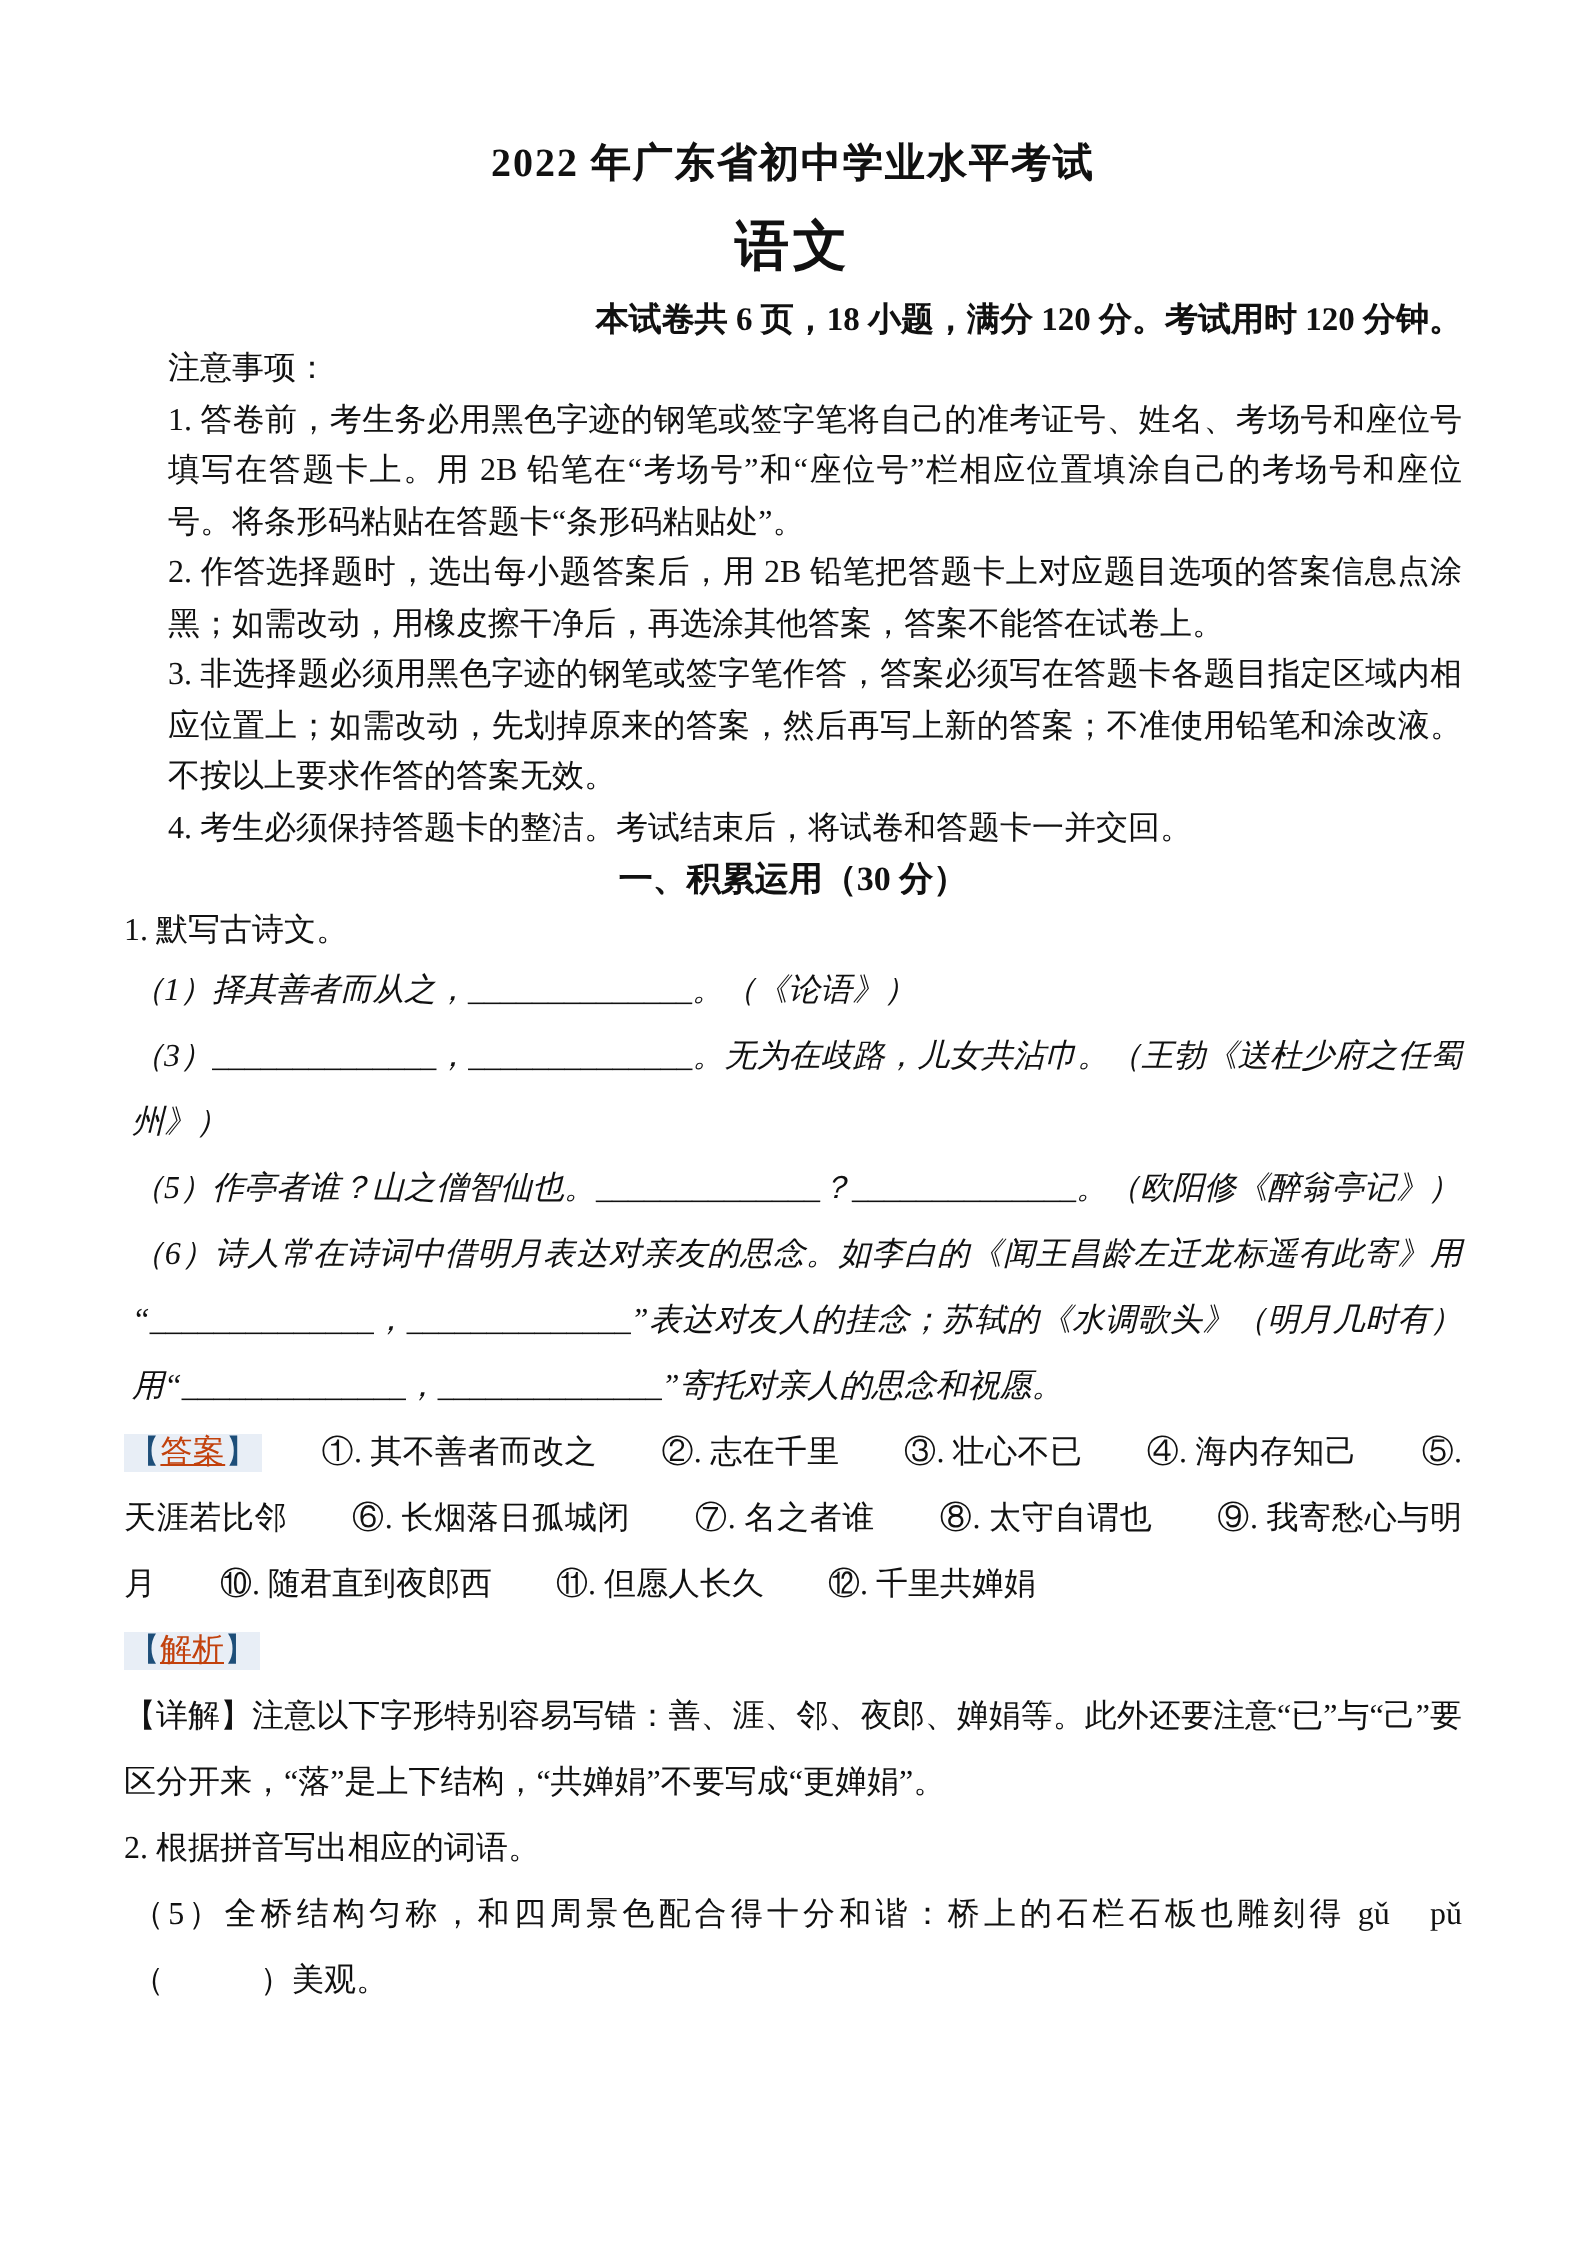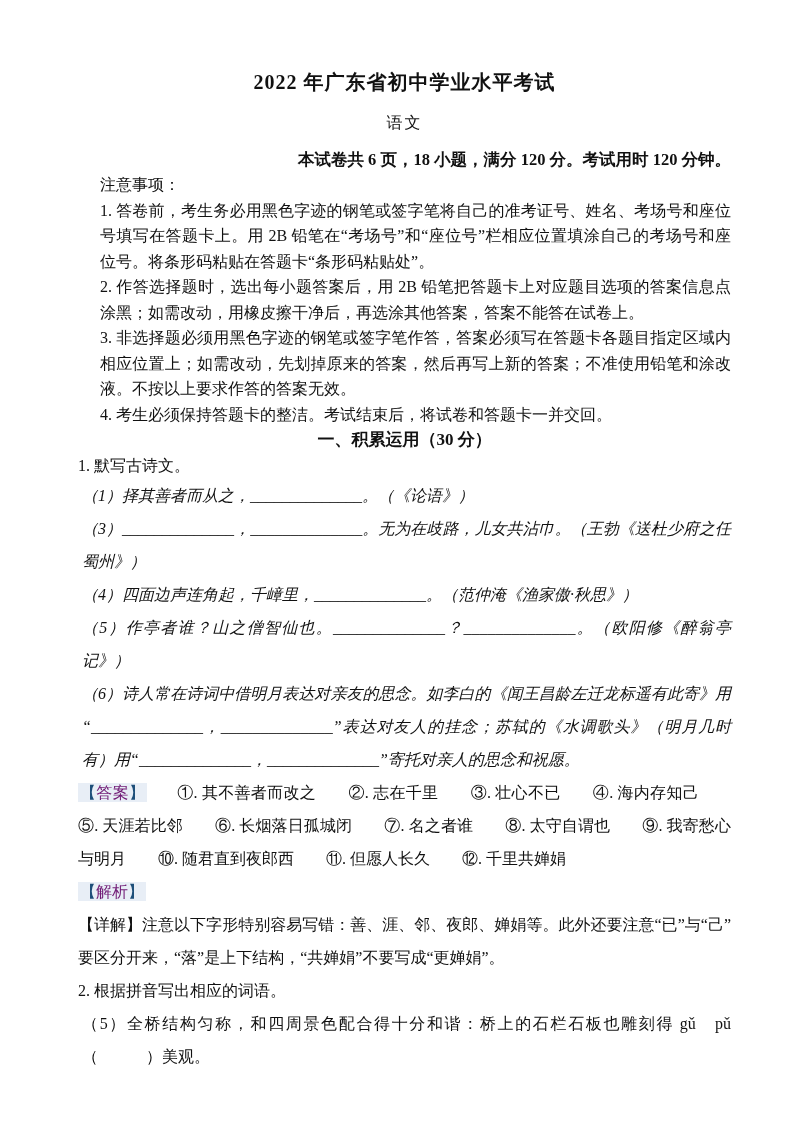--- a/index.html
+++ b/index.html
@@ -2,53 +2,53 @@
 <html lang="zh"><head>
 <meta charset="utf-8">
 <style>
   html,body{margin:0;padding:0;background:#888;}
   .page{
     position:relative;
     width:793px;height:1122px;
     margin:0 auto;
     background:#ffffff;
     box-sizing:border-box;
-    padding:70px 62px 0 78px;
+    padding:70px 62px 0 62px;
     font-family:"Liberation Serif","DejaVu Serif",serif;
     color:#111111;
     overflow:hidden;
   }
   .page p, .page h1, .page h2{margin:0;}
   h1.title{
     font-size:20px;font-weight:700;text-align:center;
     line-height:24px;margin-bottom:17px;letter-spacing:1px;
   }
   h2.subject{
-    font-size:16px;font-weight:400;text-align:center;
+    font-size:27px;font-weight:700;text-align:center;
     line-height:24px;margin-bottom:12px;letter-spacing:2px;
   }
   p.exam-info{
     font-size:16.5px;font-weight:700;text-align:right;
     line-height:25px;
   }
   .notices p{
     font-size:16px;font-weight:400;
     line-height:25.5px;text-align:justify;margin-left:22px;
   }
   .questions p{
     font-size:16px;font-weight:400;
     line-height:33px;text-align:justify;
   }
   .questions p.sec-heading{
     font-size:17px;font-weight:700;line-height:26px;text-align:center;
   }
   .questions p.q1-stem{line-height:26px;}
   .q-item{padding-left:4px;}
   .ans-line .brk{color:#1d4e79;}
-  .ans-line .lbl-txt{color:#701a75;}
+  .ans-line .lbl-txt{color:#c2410c;text-decoration:underline;}
   .ans-label{
     background:#e8eef6;
     padding:1px 2px;
     margin-right:30px;
   }
   .blank-text{letter-spacing:0;font-style:italic;}
 </style>
 </head>
 <body>
 
@@ -65,21 +65,20 @@
     <p>3. 非选择题必须用黑色字迹的钢笔或签字笔作答，答案必须写在答题卡各题目指定区域内相应位置上；如需改动，先划掉原来的答案，然后再写上新的答案；不准使用铅笔和涂改液。不按以上要求作答的答案无效。</p>
     <p>4. 考生必须保持答题卡的整洁。考试结束后，将试卷和答题卡一并交回。</p>
   </div>
 
   <div class="questions">
     <p class="sec-heading">一、积累运用（30 分）</p>
 
     <p class="q1-stem">1. 默写古诗文。</p>
     <p class="q-item blank-text">（1）择其善者而从之，______________。（《论语》）</p>
     <p class="q-item blank-text">（3）______________，______________。无为在歧路，儿女共沾巾。（王勃《送杜少府之任蜀州》）</p>
-    <p class="q-item blank-text">（4）四面边声连角起，千嶂里，______________。（范仲淹《渔家傲·秋思》）</p>
     <p class="q-item blank-text">（5）作亭者谁？山之僧智仙也。______________？______________。（欧阳修《醉翁亭记》）</p>
     <p class="q-item blank-text">（6）诗人常在诗词中借明月表达对亲友的思念。如李白的《闻王昌龄左迁龙标遥有此寄》用“______________，______________”表达对友人的挂念；苏轼的《水调歌头》（明月几时有）用“______________，______________”寄托对亲人的思念和祝愿。</p>
 
     <p class="ans-line">
       <span class="ans-label"><span class="brk">【</span><span class="lbl-txt">答案</span><span class="brk">】</span></span><span>①. 其不善者而改之  ②. 志在千里  ③. 壮心不已  ④. 海内存知己  ⑤. 天涯若比邻  ⑥. 长烟落日孤城闭  ⑦. 名之者谁  ⑧. 太守自谓也  ⑨. 我寄愁心与明月  ⑩. 随君直到夜郎西  ⑪. 但愿人长久  ⑫. 千里共婵娟</span>
     </p>
 
     <p class="ans-line">
       <span class="ans-label"><span class="brk">【</span><span class="lbl-txt">解析</span><span class="brk">】</span></span>
     </p>

